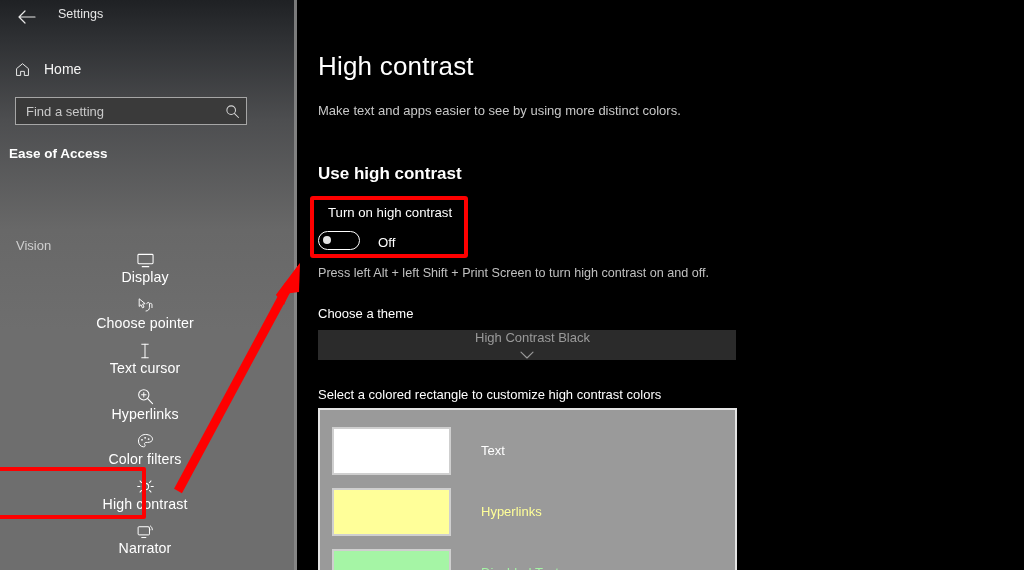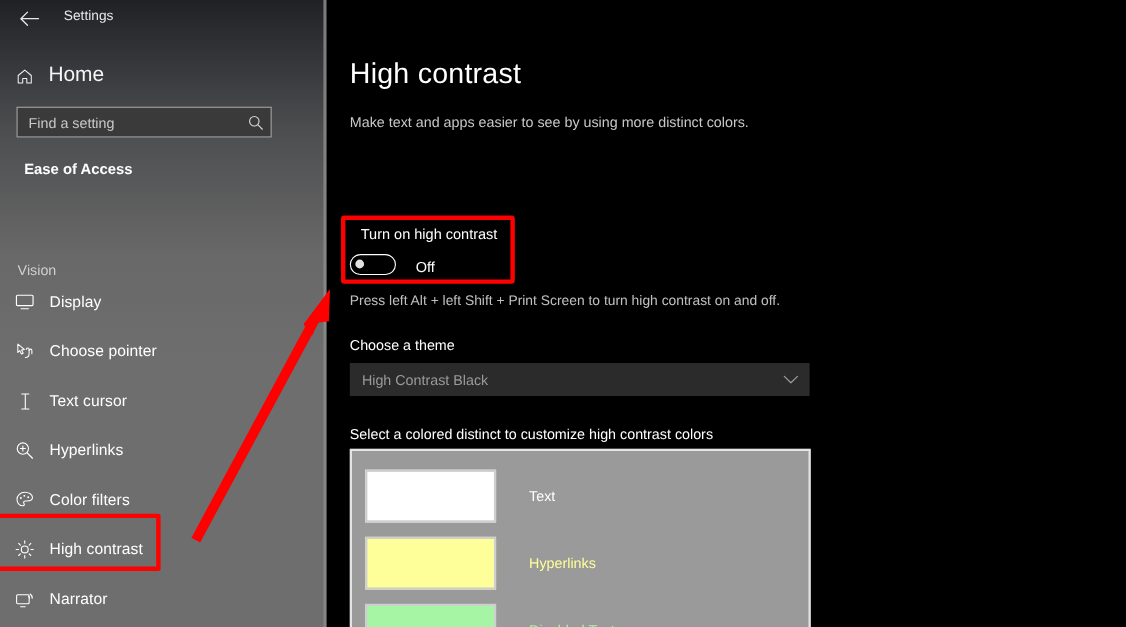--- a/index.html
+++ b/index.html
@@ -59,21 +59,21 @@
     left: 0; top: 53px;
     width: 280px; height: 32px;
     display: flex; align-items: center;
   }
   .home-icon {
     width: 44px;
     display: flex; align-items: center; justify-content: center;
     color: #f2f2f2;
   }
   .home-label {
-    font-size: 19px;
+    font-size: 14px;
     color: #f5f5f5;
   }
 
   .search-wrap {
     position: absolute;
     left: 15px; top: 97px;
     width: 232px; height: 28px;
     background: #3a3a3a;
     border: 1px solid #a6a6a6;
     box-sizing: border-box;
@@ -89,21 +89,21 @@
   }
   .search-input::placeholder { color: #c9c9c9; opacity: 1; }
   .search-icon {
     width: 28px;
     display: flex; align-items: center; justify-content: center;
     color: #d6d6d6;
   }
 
   .section-heading {
     position: absolute;
-    left: 22px; top: 146px;
+    left: 9px; top: 146px;
     font-size: 13.5px;
     font-weight: bold;
     color: #ffffff;
   }
 
   .group-label {
     position: absolute;
     left: 16px; top: 217px;
     font-size: 13px;
     color: #cfcfcf;
@@ -114,20 +114,21 @@
     position: absolute;
     left: 0; top: 252px;
     width: 290px;
   }
   .nav-item {
     position: relative;
     height: 45px;
     display: flex;
     align-items: center;
     box-sizing: border-box;
+    flex-direction: column;
   }
   .nav-icon {
     width: 45px;
     min-width: 45px;
     display: flex; align-items: center; justify-content: center;
     color: #ffffff;
   }
   .nav-icon svg { display: block; }
   .nav-label {
     font-size: 14.2px;
@@ -209,20 +210,21 @@
     color: #ffffff;
   }
   .dropdown {
     position: absolute;
     left: 21px; top: 330px;
     width: 418px; height: 30px;
     background: #2b2b2b;
     display: flex; align-items: center;
     cursor: pointer;
     box-sizing: border-box;
+    flex-direction: column;
   }
   .dropdown-value {
     flex: 1;
     padding-left: 11px;
     font-size: 13px;
     color: #9a9a9a;
   }
   .dropdown-chevron {
     width: 34px;
     display: flex; align-items: center; justify-content: center;
@@ -402,20 +404,21 @@
       </div>
 
     </div>
   </div>
   <div id="sidebar-edge"></div>
 
   <div id="main">
 
     <div class="page-title">High contrast</div>
     <div class="page-desc">Make text and apps easier to see by using more distinct colors.</div>
+    <div class="subhead">Use high contrast</div>
 
     <div class="toggle-label">Turn on high contrast</div>
     <div class="toggle-row">
       <div class="switch">
         <div class="knob"></div>
       </div>
       <div class="toggle-state">Off</div>
     </div>
 
     <div class="hint-text">Press left Alt + left Shift + Print Screen to turn high contrast on and off.</div>
@@ -423,21 +426,21 @@
     <div class="field-label">Choose a theme</div>
     <div class="dropdown">
       <div class="dropdown-value">High Contrast Black</div>
       <div class="dropdown-chevron">
         <svg width="14" height="9" viewBox="0 0 14 9" fill="none">
           <path d="M1 1.2L7 7L13 1.2" stroke="currentColor" stroke-width="1.15" stroke-linecap="round" stroke-linejoin="round"></path>
         </svg>
       </div>
     </div>
 
-    <div class="swatch-caption">Select a colored distinct to customize high contrast colors</div>
+    <div class="swatch-caption">Select a colored rectangle to customize high contrast colors</div>
 
     <div class="swatch-panel">
 
       <div class="swatch-row">
         <div class="swatch-chip" style="background:#FFFFFF"></div>
         <div class="swatch-name" style="color:#FFFFFF">Text</div>
       </div>
 
       <div class="swatch-row">
         <div class="swatch-chip" style="background:#FFFF99"></div>

